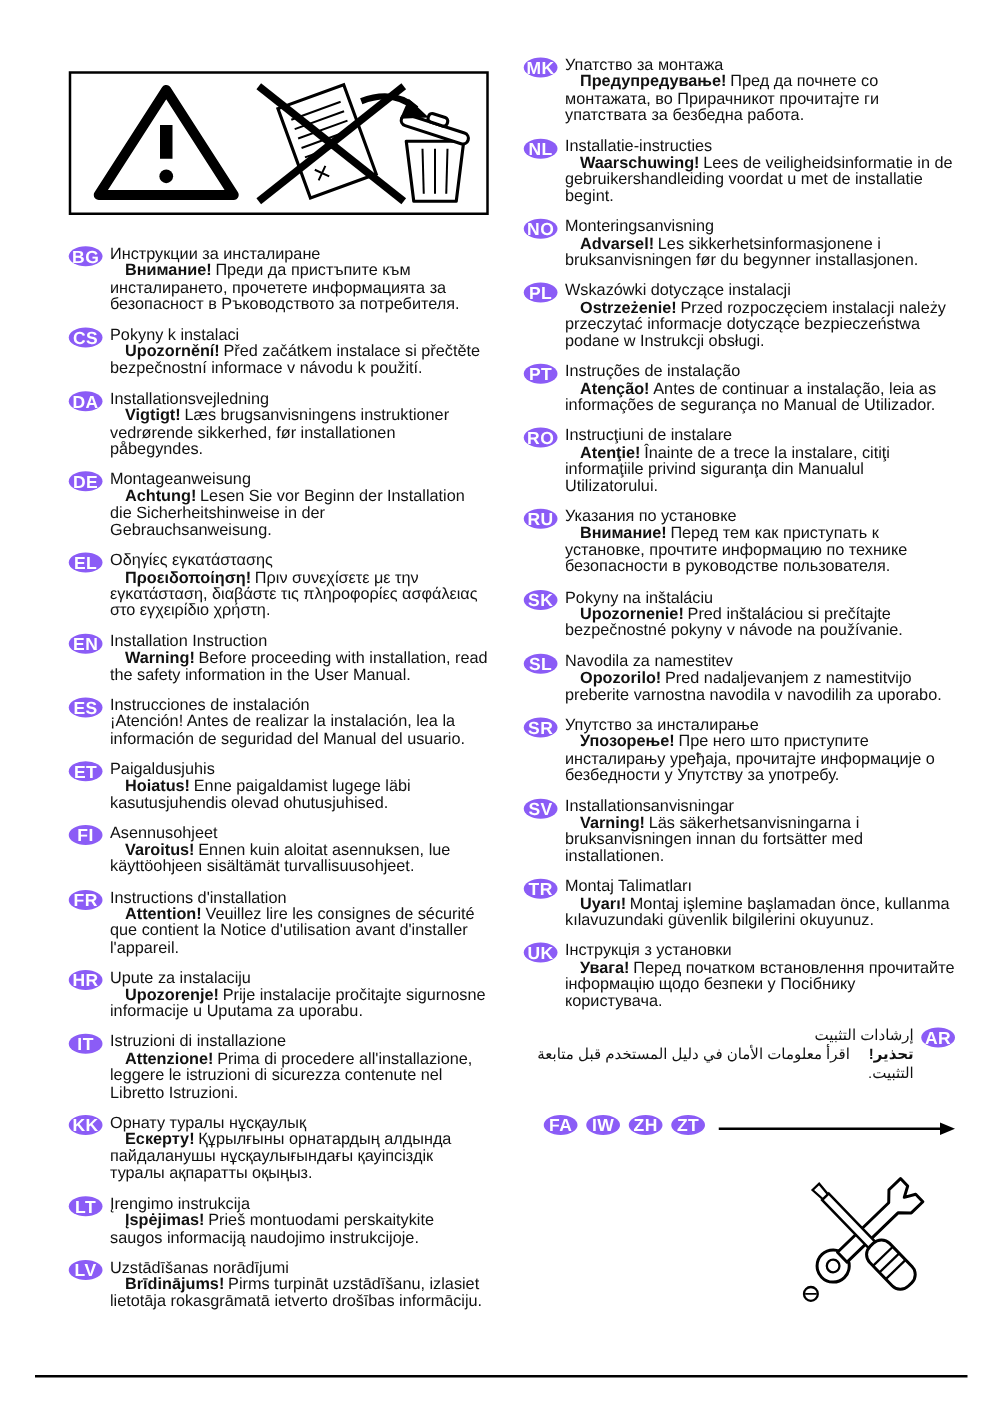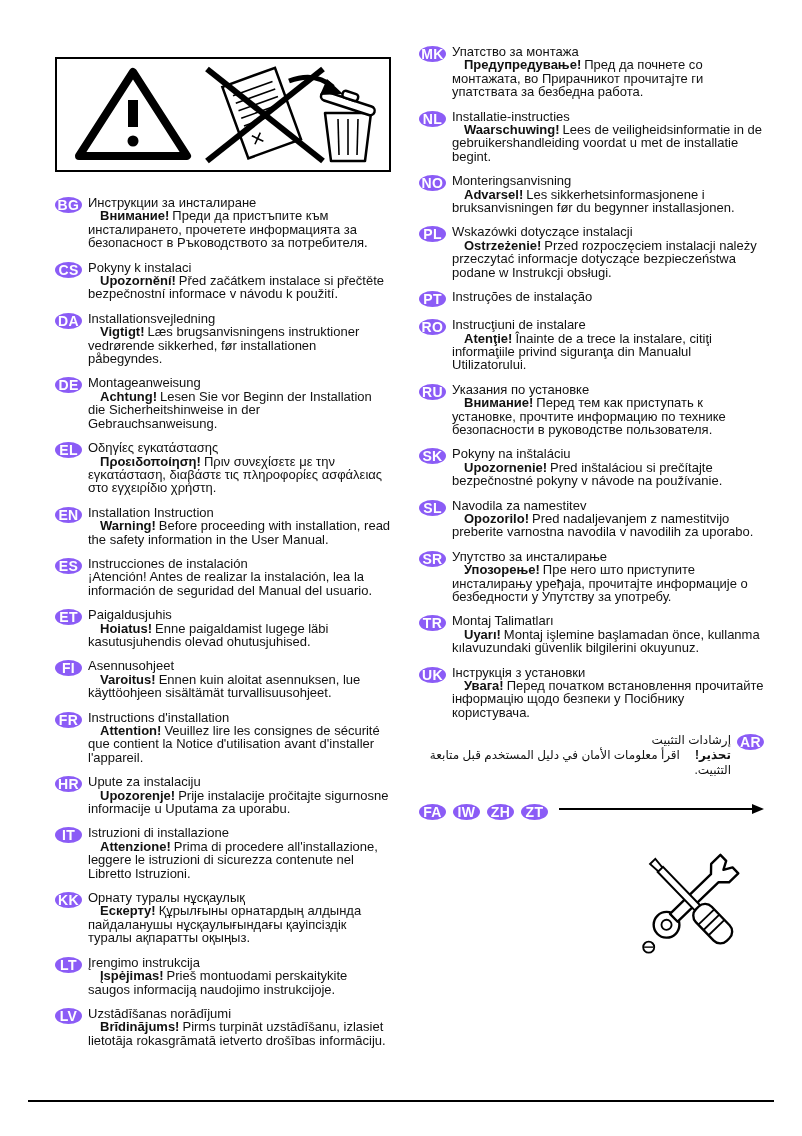--- a/index.html
+++ b/index.html
@@ -39,21 +39,21 @@
   .col-right .entry-text { width: 312px; }
   .entry-title { }
   .entry-body { }
   .warn { font-weight: 700; margin-inline-end: 3px; padding-left: 12px; }
   .warn:empty { display: none; margin: 0; }
 
   .entry-ar { direction: rtl; text-align: right; margin-top: 14px; }
   .entry-ar .badge { margin-right: 0; margin-left: 6px; }
   .entry-ar .entry-text { font-size: 12px; line-height: 15px; }
 
-  .more-row { display: flex; align-items: flex-start; margin-top: 26px; }
+  .more-row { display: flex; align-items: flex-end; margin-top: 26px; margin-left: 16px; }
   .more-row .badge { margin-right: 7px; margin-top: 0; }
   .more-arrow { flex: 1; display: flex; align-items: center; margin-left: 4px; }
   .arrow-line { flex: 1; height: 2px; background: #000; }
   .arrow-head {
     width: 0; height: 0;
     border-left: 12px solid #000;
     border-top: 5px solid transparent;
     border-bottom: 5px solid transparent;
   }
 
@@ -246,20 +246,21 @@
     <span class="badge">PL</span>
     <div class="entry-text">
       <div class="entry-title">Wskazówki dotyczące instalacji</div>
       <div class="entry-body"><b class="warn">Ostrzeżenie!</b><span class="body-text">Przed rozpoczęciem instalacji należy przeczytać informacje dotyczące bezpieczeństwa podane w Instrukcji obsługi.</span></div>
     </div>
   </div>
         <div class="entry">
     <span class="badge">PT</span>
     <div class="entry-text">
       <div class="entry-title">Instruções de instalação</div>
+      <div class="entry-body"><b class="warn">Atenção!</b><span class="body-text">Antes de continuar a instalação, leia as informações de segurança no Manual de Utilizador.</span></div>
     </div>
   </div>
         <div class="entry">
     <span class="badge">RO</span>
     <div class="entry-text">
       <div class="entry-title">Instrucţiuni de instalare</div>
       <div class="entry-body"><b class="warn">Atenţie!</b><span class="body-text">Înainte de a trece la instalare, citiţi informaţiile privind siguranţa din Manualul Utilizatorului.</span></div>
     </div>
   </div>
         <div class="entry">
@@ -281,20 +282,27 @@
     <div class="entry-text">
       <div class="entry-title">Navodila za namestitev</div>
       <div class="entry-body"><b class="warn">Opozorilo!</b><span class="body-text">Pred nadaljevanjem z namestitvijo preberite varnostna navodila v navodilih za uporabo.</span></div>
     </div>
   </div>
         <div class="entry">
     <span class="badge">SR</span>
     <div class="entry-text">
       <div class="entry-title">Упутство за инсталирање</div>
       <div class="entry-body"><b class="warn">Упозорење!</b><span class="body-text">Пре него што приступите инсталирању уређаја, прочитајте информације о безбедности у Упутству за употребу.</span></div>
+    </div>
+  </div>
+        <div class="entry">
+    <span class="badge">SV</span>
+    <div class="entry-text">
+      <div class="entry-title">Installationsanvisningar</div>
+      <div class="entry-body"><b class="warn">Varning!</b><span class="body-text">Läs säkerhetsanvisningarna i bruksanvisningen innan du fortsätter med installationen.</span></div>
     </div>
   </div>
         <div class="entry">
     <span class="badge">TR</span>
     <div class="entry-text">
       <div class="entry-title">Montaj Talimatları</div>
       <div class="entry-body"><b class="warn">Uyarı!</b><span class="body-text">Montaj işlemine başlamadan önce, kullanma kılavuzundaki güvenlik bilgilerini okuyunuz.</span></div>
     </div>
   </div>
         <div class="entry">

